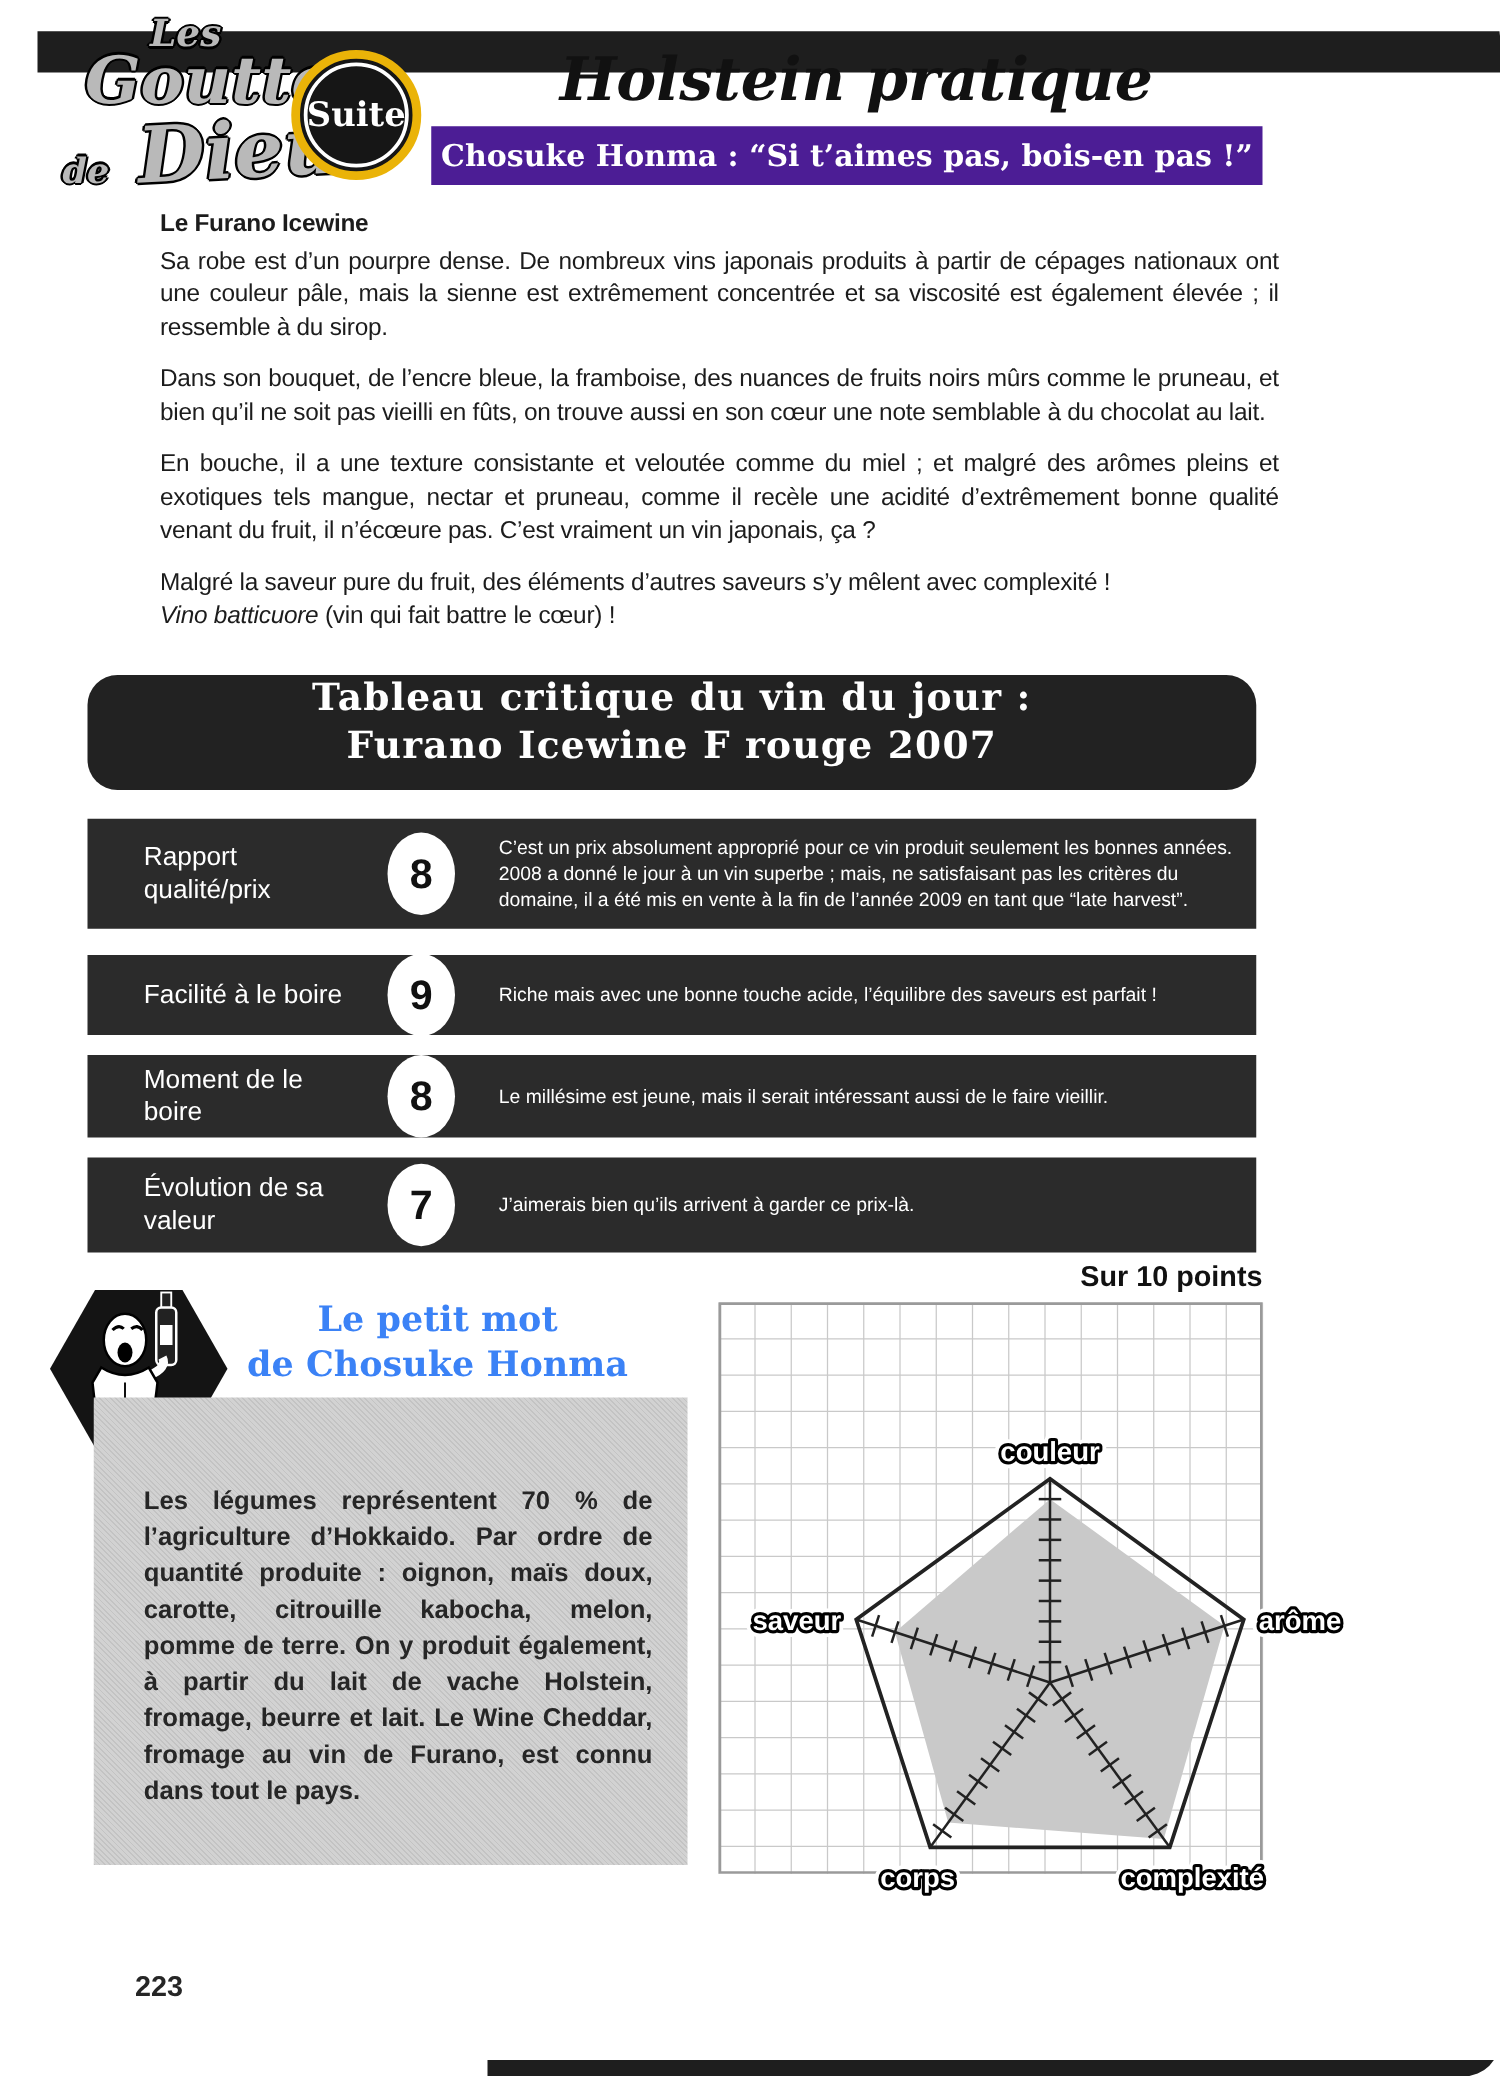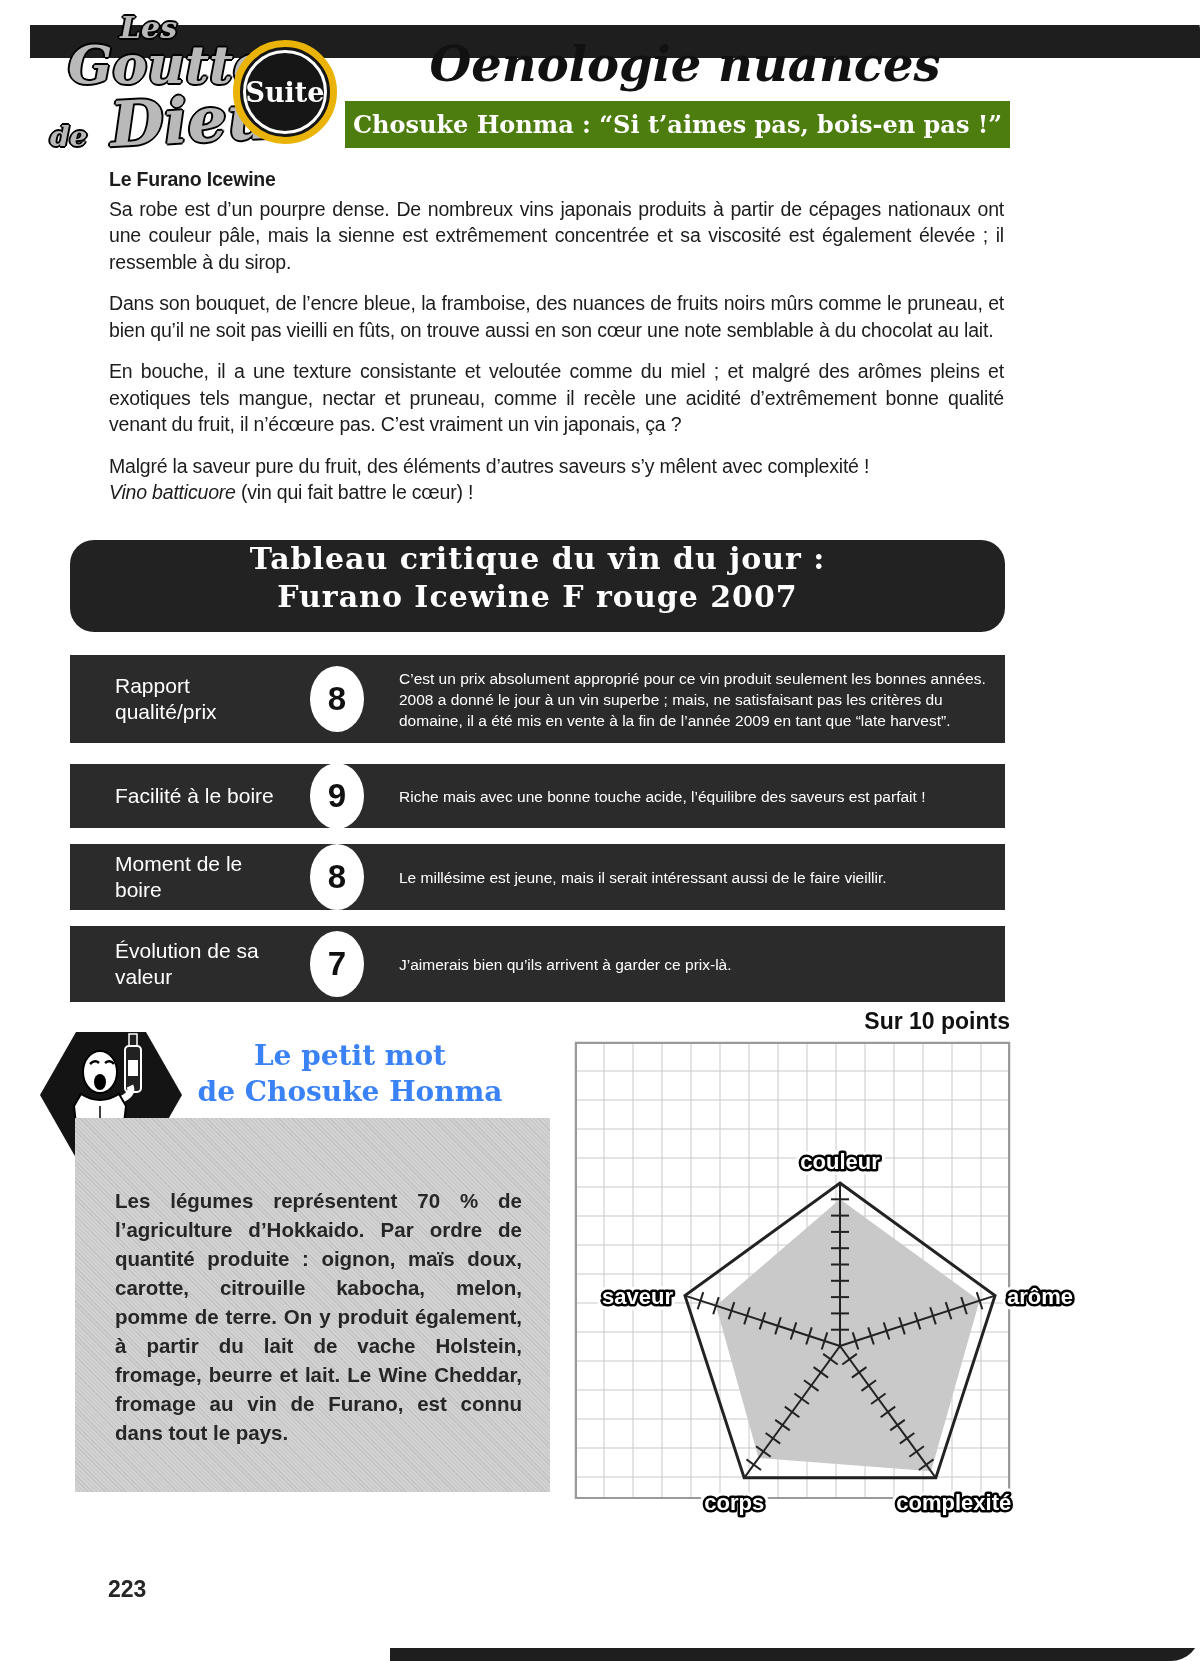--- a/index.html
+++ b/index.html
@@ -14,25 +14,25 @@
   .logo-les{left:90px;top:2px;font-size:30px;}
   .logo-gouttes{left:38px;top:26px;font-size:52px;}
   .logo-de{left:20px;top:112px;font-size:28px;}
   .logo-dieu{left:80px;top:76px;font-size:62px;transform:rotate(-3deg);}
   .badge{position:absolute;left:233px;top:40px;width:104px;height:104px;border-radius:50%;
          background:#161616;border:7px solid #eab308;box-sizing:border-box;display:flex;align-items:center;justify-content:center;}
   .badge-inner{width:78px;height:78px;border:3px solid #fff;border-radius:50%;display:flex;align-items:center;justify-content:center;
          color:#fff;font-family:"DejaVu Serif",serif;font-weight:bold;font-size:27px;}
   .oeno-title{position:absolute;left:360px;top:36px;width:650px;text-align:center;
          font-family:"DejaVu Serif",serif;font-style:italic;font-weight:bold;font-size:48px;color:#111;}
-  .subtitle-bar{position:absolute;left:345px;top:101px;width:665px;height:47px;background:#4d7c0f;
+  .subtitle-bar{position:absolute;left:345px;top:101px;width:665px;height:47px;background:#4c1d95;
          display:flex;align-items:center;justify-content:center;}
   .subtitle-bar div{color:#fff;font-family:"DejaVu Serif",serif;font-weight:bold;font-size:24px;white-space:nowrap;}
   
-  .article{position:absolute;left:109px;top:166px;width:895px;font-size:19.5px;line-height:26.5px;
+  .article{position:absolute;left:128px;top:166px;width:895px;font-size:19.5px;line-height:26.5px;
            text-align:justify;color:#1c1c1c;letter-spacing:-0.2px;}
   .article h2{font-size:19.5px;margin:0 0 3px 0;}
   .article p{margin:0 0 15px 0;}
   .italic{font-style:italic;}
   
   .title-box{position:absolute;left:70px;top:540px;width:935px;height:92px;background:#222;
              border-radius:24px;display:flex;flex-direction:column;align-items:center;justify-content:flex-start;
              color:#fff;font-family:"DejaVu Serif",serif;font-weight:bold;}
   .title-box div{font-size:30px;line-height:38px;letter-spacing:1px;}
   .row{position:absolute;left:70px;width:935px;background:#2b2b2b;display:flex;align-items:center;color:#fff;}
@@ -72,21 +72,21 @@
     <span class="logo-les">Les</span>
     <span class="logo-gouttes">Gouttes</span>
     <span class="logo-de">de</span>
     <span class="logo-dieu">Dieu</span>
   </div>
 
   <div class="badge">
     <div class="badge-inner">Suite</div>
   </div>
 
-  <div class="oeno-title">Oenologie nuances</div>
+  <div class="oeno-title">Holstein pratique</div>
 
   <div class="subtitle-bar">
     <div>Chosuke Honma : “Si t’aimes pas, bois-en pas !”</div>
   </div>
 
   <div class="article">
     <h2>Le Furano Icewine</h2>
     <p>Sa robe est d’un pourpre dense. De nombreux vins japonais produits à partir de cépages nationaux ont une couleur pâle, mais la sienne est extrêmement concentrée et sa viscosité est également élevée ; il ressemble à du sirop.</p>
     <p>Dans son bouquet, de l’encre bleue, la framboise, des nuances de fruits noirs mûrs comme le pruneau, et bien qu’il ne soit pas vieilli en fûts, on trouve aussi en son cœur une note semblable à du chocolat au lait.</p>
     <p>En bouche, il a une texture consistante et veloutée comme du miel ; et malgré des arômes pleins et exotiques tels mangue, nectar et pruneau, comme il recèle une acidité d’extrêmement bonne qualité venant du fruit, il n’écœure pas. C’est vraiment un vin japonais, ça ?</p>

